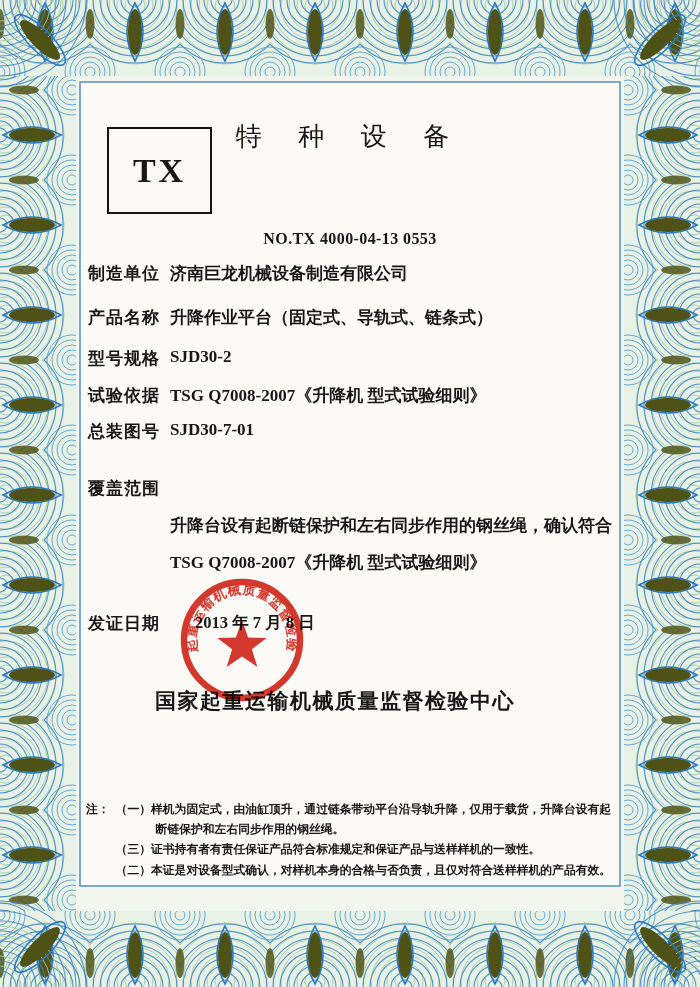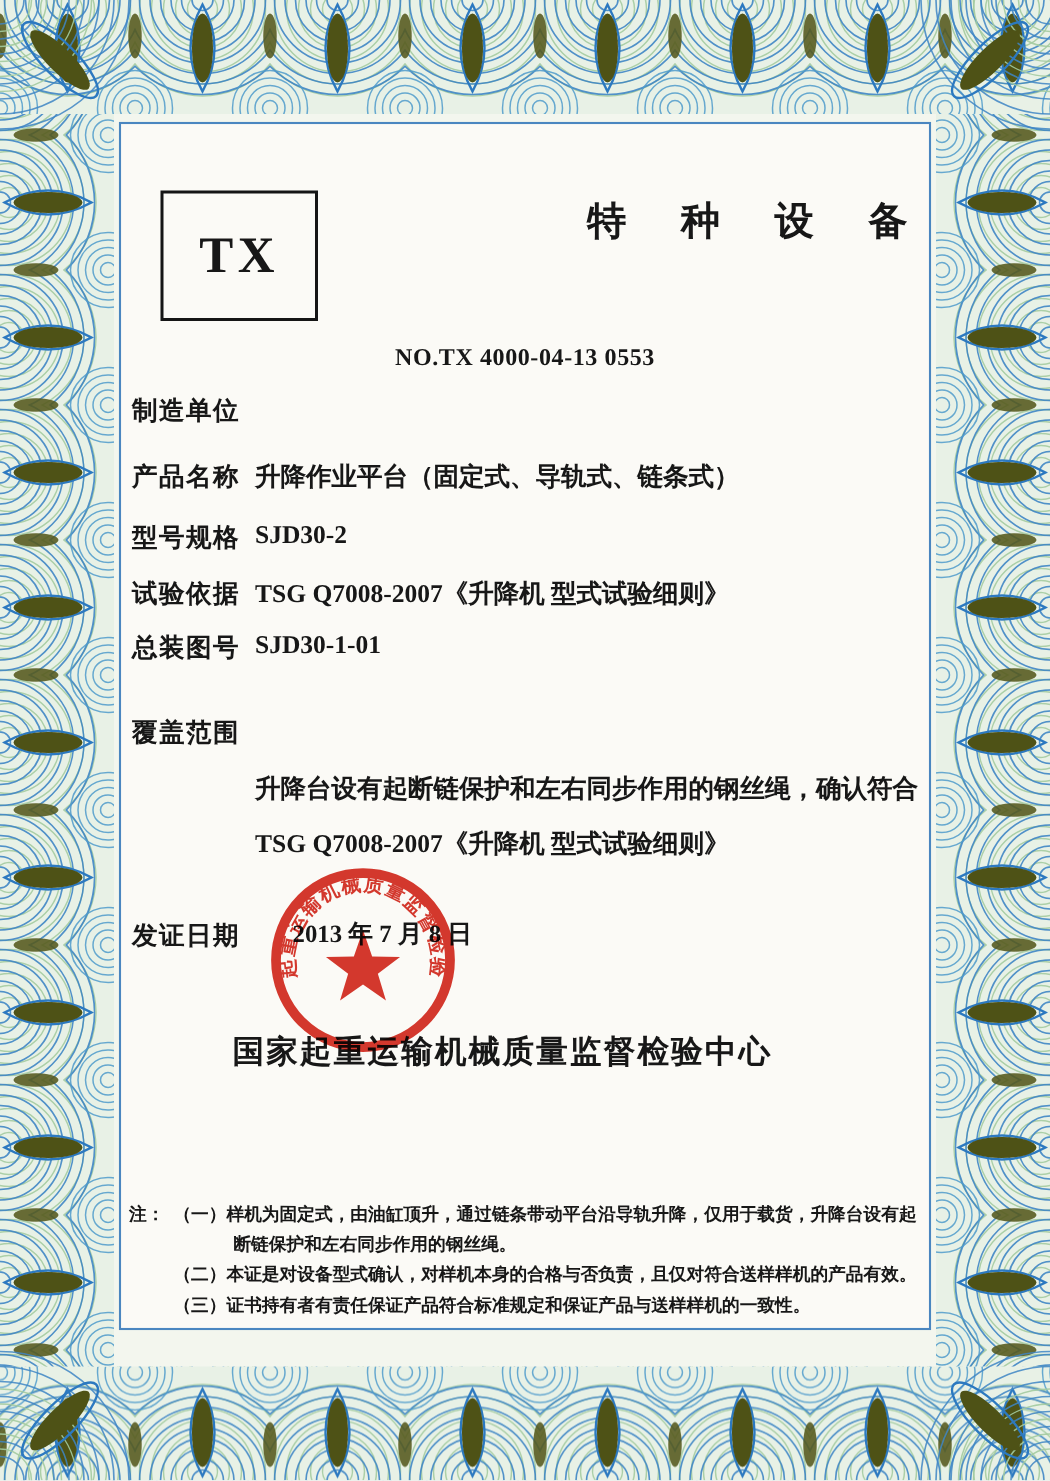--- a/index.html
+++ b/index.html
@@ -18,21 +18,21 @@
   .centered{left:80px;right:80px;text-align:center;white-space:pre;}
 
   .tx-box{
     left:87px;top:127px;width:101px;height:83px;
     border:2.2px solid #151515;
     display:flex;align-items:center;justify-content:center;
     font-size:34px;font-weight:bold;letter-spacing:3px;
     background:transparent;
     margin-left:20px;
   }
-  .cat-title{top:130px;font-size:26px;letter-spacing:15px;font-weight:700;text-align:right;}
+  .cat-title{top:119px;font-size:26px;letter-spacing:15px;font-weight:400;}
   .main-title{top:153px;font-size:41px;font-weight:bold;letter-spacing:2px;}
   .cert-no{top:230px;font-size:16px;font-weight:bold;letter-spacing:.4px;}
 
   .f-label{font-size:17px;font-weight:bold;letter-spacing:1px;font-family:Liberation Serif, serif;}
   .f-value{font-size:17px;font-weight:bold;}
   .lbl-col{left:88px;}
   .val-col{left:170px;}
 
   .issue-date{left:195px;font-size:16.5px;font-weight:bold;text-align:right;}
 
@@ -144,48 +144,49 @@
   <div class="content">
 
     <div class="abs tx-box">
       <span>TX</span>
     </div>
 
     <div class="abs centered cat-title">特 种 设 备</div>
     <div class="abs centered cert-no">NO.TX 4000-04-13 0553</div>
 
     <div class="abs f-label lbl-col" style="top:262px">制造单位</div>
+    <div class="abs f-value val-col" style="top:262px">济南巨龙机械设备制造有限公司</div>
 
     <div class="abs f-label lbl-col" style="top:306px">产品名称</div>
     <div class="abs f-value val-col" style="top:306px">升降作业平台（固定式、导轨式、链条式）</div>
 
     <div class="abs f-label lbl-col" style="top:347px">型号规格</div>
     <div class="abs f-value val-col" style="top:347px">SJD30-2</div>
 
     <div class="abs f-label lbl-col" style="top:384px">试验依据</div>
     <div class="abs f-value val-col" style="top:384px">TSG Q7008-2007《升降机 型式试验细则》</div>
 
     <div class="abs f-label lbl-col" style="top:420px">总装图号</div>
-    <div class="abs f-value val-col" style="top:420px">SJD30-1-01</div>
+    <div class="abs f-value val-col" style="top:420px">SJD30-7-01</div>
 
     <div class="abs f-label lbl-col" style="top:477px">覆盖范围</div>
     <div class="abs f-value val-col" style="top:514px">升降台设有起断链保护和左右同步作用的钢丝绳，确认符合</div>
     <div class="abs f-value val-col" style="top:551px">TSG Q7008-2007《升降机 型式试验细则》</div>
 
     <div class="abs f-label lbl-col" style="top:612px">发证日期</div>
     <div class="abs issue-date" style="top:612px">2013 年 7 月 8 日</div>
 
     <div class="abs authority">国家起重运输机械质量监督检验中心</div>
 
     <div class="notes">
       <div class="notes-label">注：</div>
       <div class="notes-items">
         <div class="note-item">（一）样机为固定式，由油缸顶升，通过链条带动平台沿导轨升降，仅用于载货，升降台设有起断链保护和左右同步作用的钢丝绳。</div>
+        <div class="note-item">（三）证书持有者有责任保证产品符合标准规定和保证产品与送样样机的一致性。</div>
         <div class="note-item">（二）本证是对设备型式确认，对样机本身的合格与否负责，且仅对符合送样样机的产品有效。</div>
-        <div class="note-item">（三）证书持有者有责任保证产品符合标准规定和保证产品与送样样机的一致性。</div>
       </div>
     </div>
   </div>
 
   <svg class="seal" viewBox="0 0 152 152" xmlns="http://www.w3.org/2000/svg">
     <circle cx="76" cy="76" r="58" fill="none" stroke="#d4281c" stroke-width="6.5"></circle>
     <path id="sealArc" d="M 32.8,91.7 A 46,46 0 1 1 119.2,91.7" fill="none"></path>
     <text font-size="13" font-weight="bold" fill="#d4281c" letter-spacing="1" font-family="Liberation Serif, DejaVu Serif, serif">
       <textPath href="#sealArc" startOffset="50%" text-anchor="middle">国家起重运输机械质量监督检验中心</textPath>
     </text>

